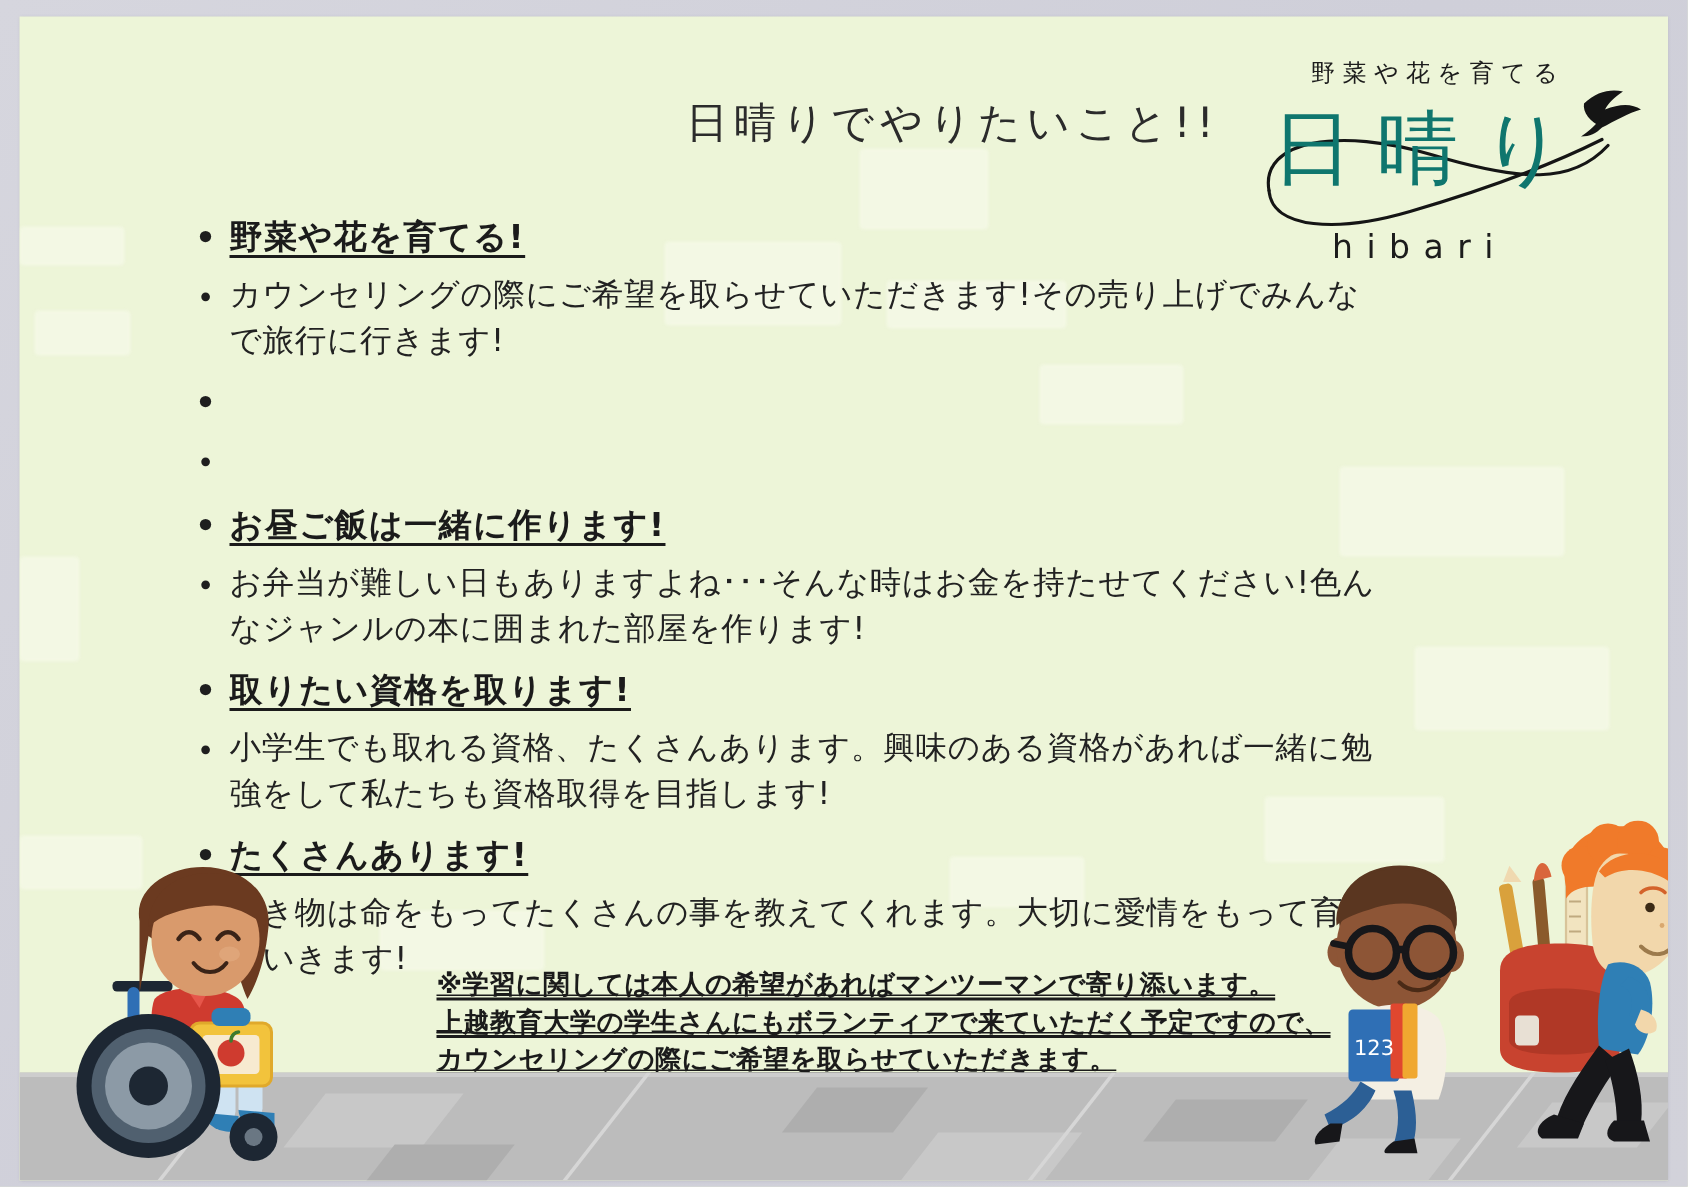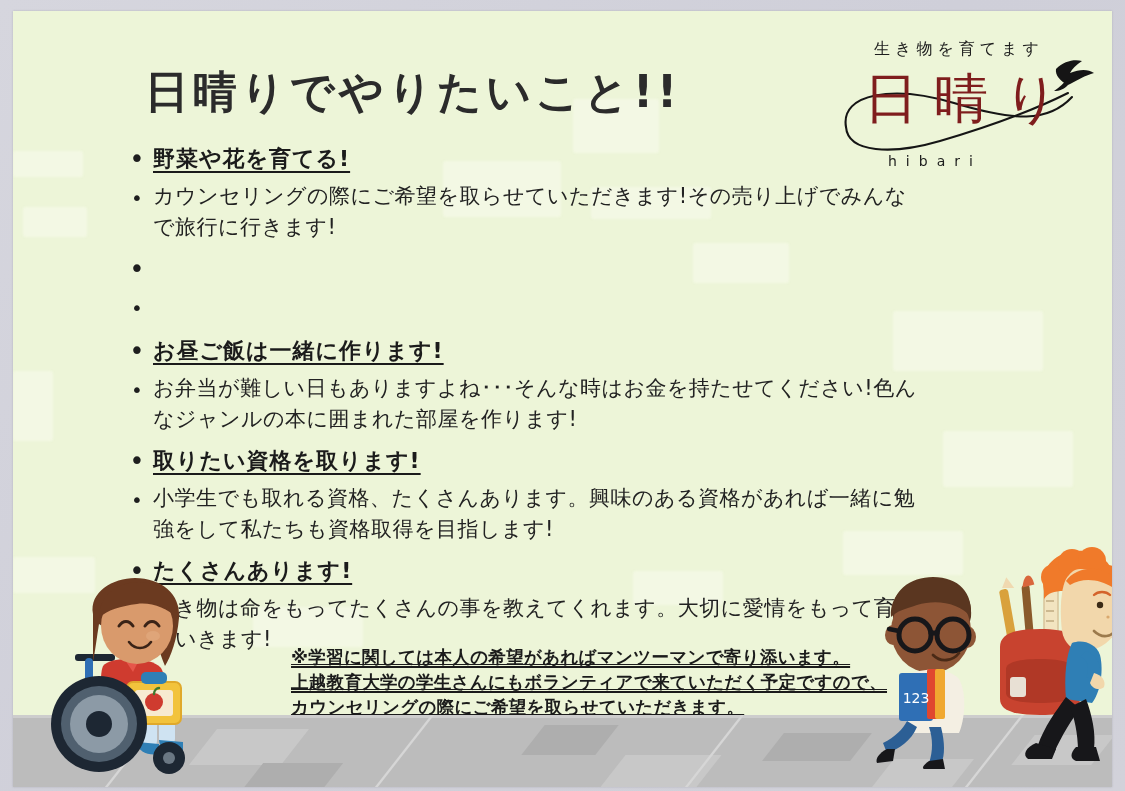--- a/index.html
+++ b/index.html
@@ -70,25 +70,25 @@
     background: #d6d6d6;
     width: 3px;
   }
 
   
   #title {
     position: absolute;
     left: 0;
     top: 52px;
     width: 800px;
-    text-align: center;
-    font-size: 44px;
+    text-align: right;
+    font-size: 28px;
     letter-spacing: 4px;
     color: #2b2b2b;
-    font-weight: 700;
+    font-weight: 400;
   }
 
   
   #logo {
     position: absolute;
     right: 14px;
     top: 20px;
     width: 262px;
     height: 152px;
     color: #1c1c1c;
@@ -100,29 +100,28 @@
     font-size: 16px;
     letter-spacing: 5px;
     color: #1c1c1c;
   }
   #logo-main {
     position: absolute;
     left: 12px;
     top: 32px;
     font-size: 54px;
     letter-spacing: 16px;
-    color: #7f1d1d;
+    color: #0f766e;
     font-weight: 400;
-    margin-left: 16px;
   }
   #logo-rom {
     position: absolute;
     left: 52px;
     top: 122px;
-    font-size: 14px;
+    font-size: 22px;
     letter-spacing: 9px;
     color: #1c1c1c;
   }
   #logo svg { position: absolute; left: 0; top: 0; }
 
   
   #list {
     position: absolute;
     left: 108px;
     top: 128px;
@@ -221,21 +220,21 @@
     <div id="logo">
       <svg width="262" height="152" viewBox="0 0 262 152">
 
         <path d="M10,96 C4,62 58,54 118,72 C178,90 212,92 236,66" fill="none" stroke="#151515" stroke-width="2.1" stroke-linecap="round"></path>
         <path d="M10,96 C12,122 56,124 104,110 C152,96 196,80 232,62" fill="none" stroke="#151515" stroke-width="2.1" stroke-linecap="round"></path>
 
         <path d="M220,38 C228,30 238,28 246,30 C240,34 236,38 234,42 C244,38 252,38 258,42
                  C250,44 240,50 232,54 C224,50 219,44 220,38 Z" fill="#151515"></path>
         <path d="M232,54 C228,58 224,60 218,60 C224,56 228,52 231,48 Z" fill="#151515"></path>
       </svg>
-      <div id="logo-sub">生き物を育てます</div>
+      <div id="logo-sub">野菜や花を育てる</div>
       <div id="logo-main">日晴り</div>
       <div id="logo-rom">hibari</div>
     </div>
 
     <div id="list">
 
       <div class="group">
         <div class="head-row">
           <span class="bullet">•</span>
           <span class="head-text">野菜や花を育てる!</span>

